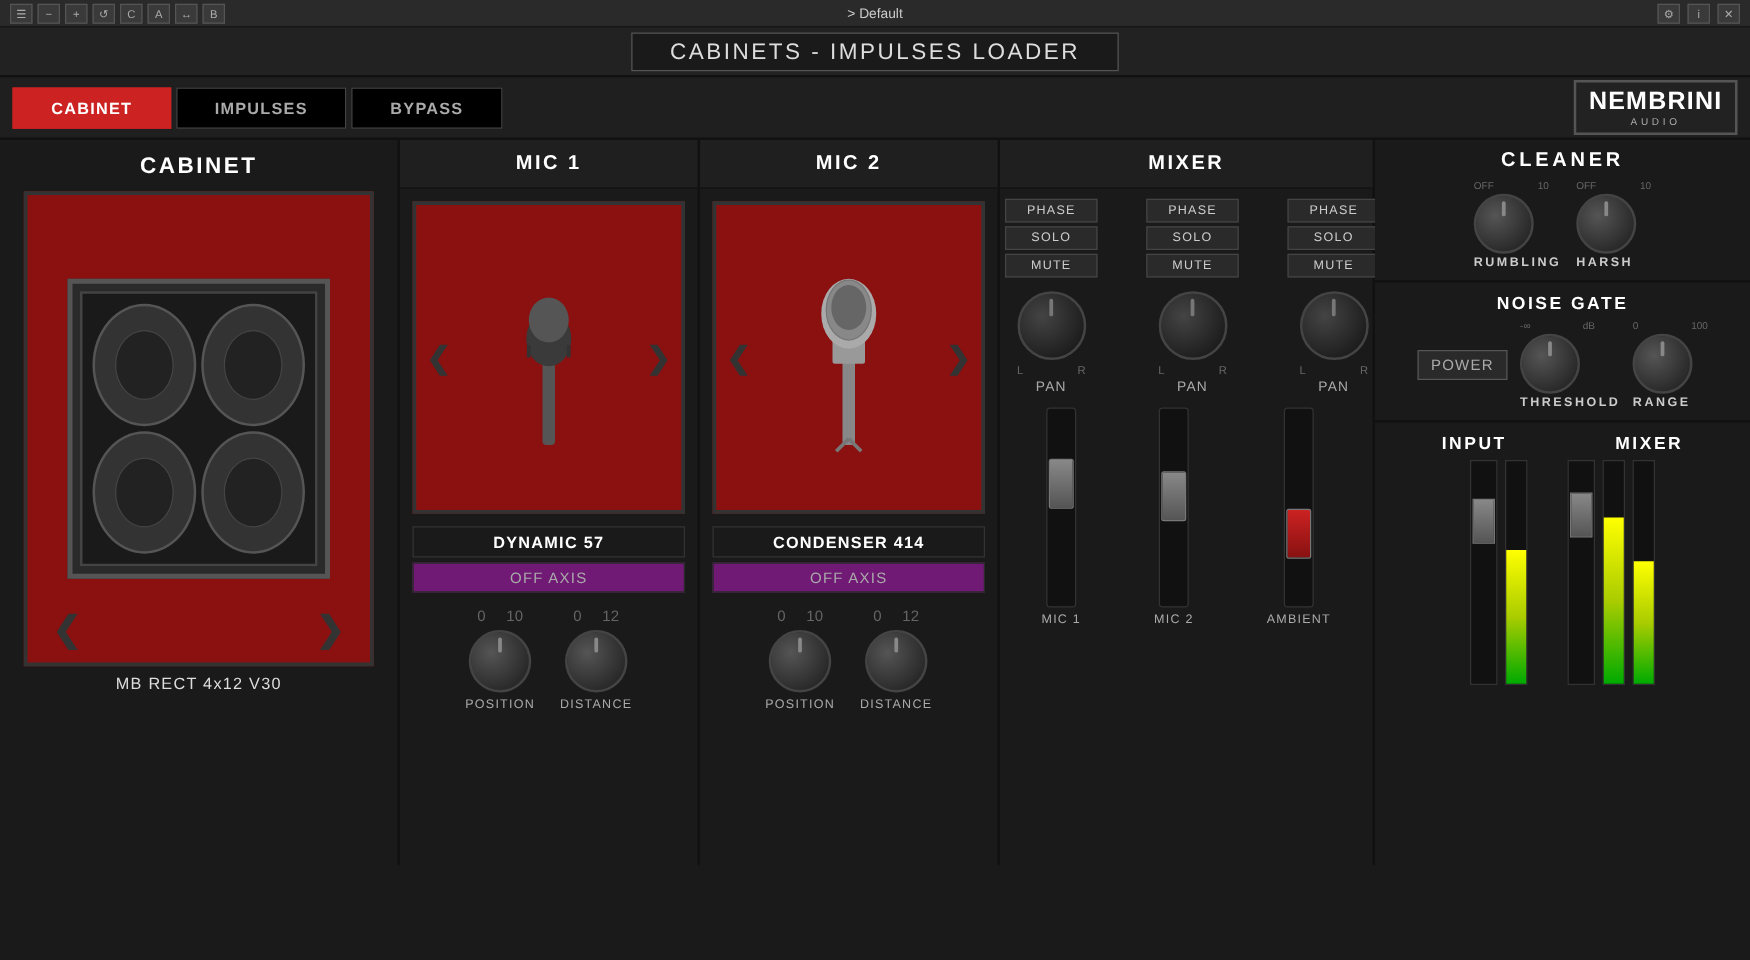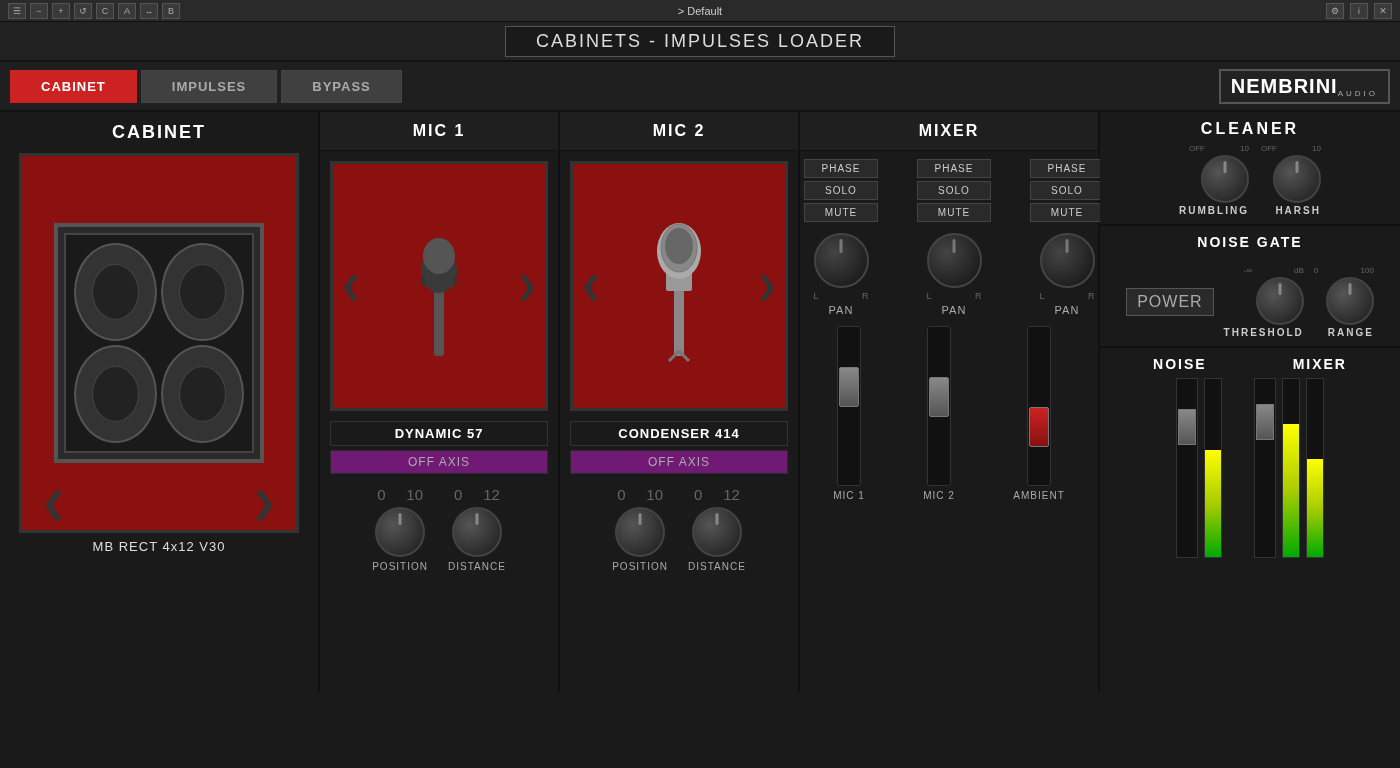--- a/index.html
+++ b/index.html
@@ -68,36 +68,37 @@
       padding: 0 10px;
       gap: 4px;
       border-bottom: 2px solid #111;
     }
     .tab {
       padding: 8px 30px;
       font-size: 13px;
       font-weight: bold;
       letter-spacing: 1px;
       cursor: pointer;
-      background: #404040;
+      background: #000000;
       border: 1px solid #444;
       color: #aaa;
     }
     .tab.active {
       background: #cc2222;
       color: #fff;
       border-color: #cc2222;
     }
     .logo-area {
       margin-left: auto;
       background: #222;
       border: 2px solid #555;
       padding: 4px 10px;
       display: flex;
-      align-items: flex-end;
+      flex-direction: column;
+      align-items: center;
     }
     .logo-n { font-size: 20px; font-weight: bold; color: #fff; letter-spacing: 1px; }
     .logo-sub { font-size: 8px; color: #aaa; letter-spacing: 3px; }
 
     
     .main-content {
       flex: 1;
       display: flex;
       flex-direction: row;
       background: #1a1a1a;
@@ -283,21 +284,21 @@
       background: #888;
       border-radius: 2px;
     }
     .knob-label {
       font-size: 10px;
       color: #aaa;
       text-align: left;
       letter-spacing: 1px;
     }
     .knob-range {
-      font-size: 15px;
+      font-size: 12px;
       color: #666;
       text-align: center;
     }
 
     
     .mixer-section {
       width: 300px;
       border-right: 2px solid #111;
       display: flex;
       flex-direction: column;
@@ -426,21 +427,21 @@
     }
     .cleaner-knobs {
       display: flex;
       gap: 12px;
       justify-content: center;
       align-items: flex-end;
     }
     .cleaner-knob-group {
       display: flex;
       flex-direction: column;
-      align-items: flex-end;
+      align-items: flex-start;
       gap: 2px;
     }
     .c-knob {
       width: 48px;
       height: 48px;
       border-radius: 50%;
       background: radial-gradient(circle at 35% 35%, #555, #1a1a1a);
       border: 2px solid #444;
       cursor: pointer;
       position: relative;
@@ -456,27 +457,27 @@
       background: #888;
       border-radius: 2px;
     }
     .c-sublabel { font-size: 10px; font-weight: bold; color: #ccc; text-align: center; letter-spacing: 2px; }
     .c-range { font-size: 8px; color: #666; display: flex; justify-content: space-between; width: 60px; }
 
     .noise-gate-section {
       padding: 8px 16px;
       border-bottom: 2px solid #111;
     }
-    .ng-title { text-align: center; font-size: 14px; font-weight: bold; letter-spacing: 2px; margin-bottom: 16px; }
+    .ng-title { text-align: center; font-size: 14px; font-weight: bold; letter-spacing: 2px; margin-bottom: 6px; }
     .ng-row { display: flex; align-items: center; gap: 10px; justify-content: center; }
     .power-btn {
       background: #2a2a2a;
       border: 1px solid #555;
       padding: 4px 10px;
-      font-size: 16px;
+      font-size: 12px;
       color: #aaa;
       cursor: pointer;
       letter-spacing: 1px;
     }
 
     
     .io-section {
       padding: 8px 10px;
       flex: 1;
     }
@@ -777,21 +778,21 @@
                 <span>100</span>
             </div>
             <div class="c-knob"></div>
             <div class="c-sublabel">RANGE</div>
           </div>
         </div>
       </div>
 
       <div class="io-section">
         <div class="io-title-row">
-          <div class="io-title">NOISE</div>
+          <div class="io-title">INPUT</div>
           <div class="io-title">MIXER</div>
         </div>
         <div class="io-faders">
 
           <div class="io-fader-track">
             <div class="io-fader-handle" style="top:30px;"></div>
           </div>
 
           <div class="meter">
             <div class="meter-fill-green" style="height:60%;"></div>

